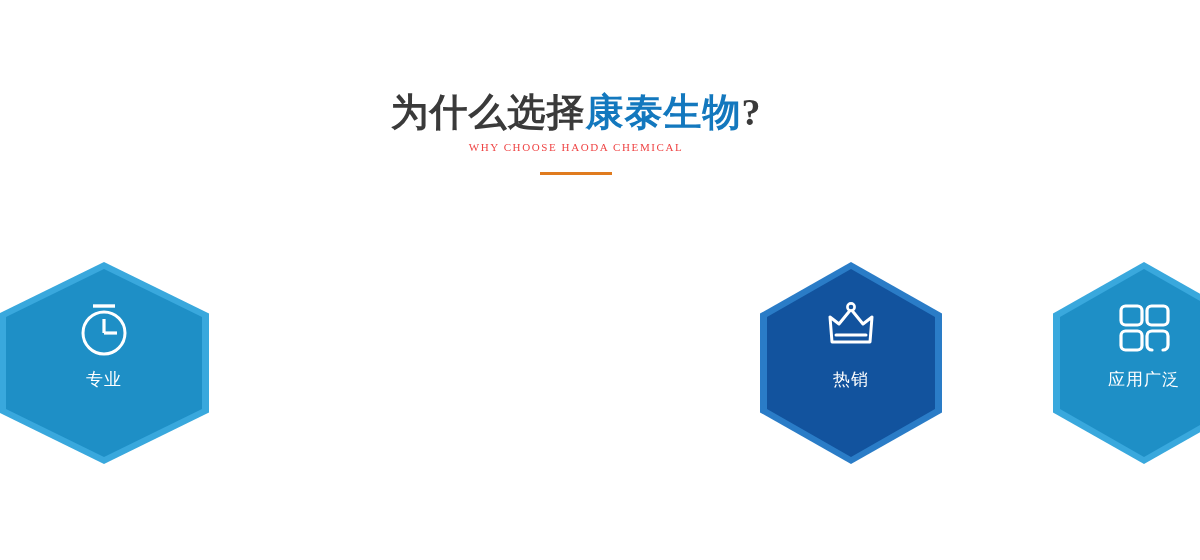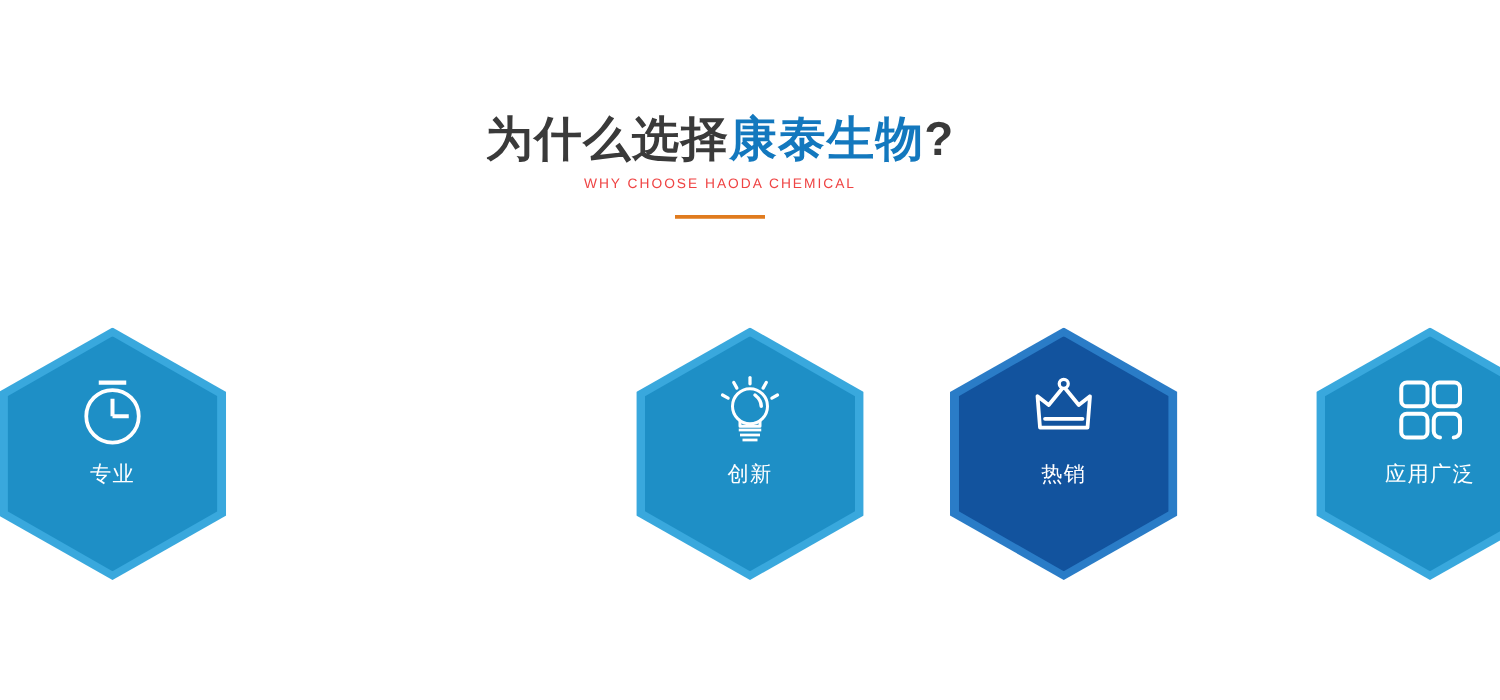--- a/index.html
+++ b/index.html
@@ -20,20 +20,21 @@
     height: 560px;
   }
 
   
   .heading {
     position: absolute;
     top: 88px;
     left: 0;
     width: 1152px;
     text-align: center;
+    font-family: Liberation Serif, serif;
   }
   .heading-title {
     font-size: 38px;
     font-weight: bold;
     color: #3a3a3a;
     line-height: 48px;
     letter-spacing: 1px;
     white-space: nowrap;
   }
   .heading-title .accent {
@@ -60,21 +61,21 @@
     left: 0;
     width: 1200px;
     height: 205px;
   }
   .hex-item {
     position: absolute;
     top: 0;
     width: 182px;
     height: 202px;
   }
-  .hex-item.i0 { left: -1px; }
+  .hex-item.i0 { left: -1px; padding-left: 28px; }
   .hex-item.i1 { left: 256px; }
   .hex-item.i2 { left: 509px; }
   .hex-item.i3 { left: 760px; }
   .hex-item.i4 { left: 1017px; margin-left: 36px; }
 
   .hex-outer {
     position: absolute;
     inset: 0;
     clip-path: polygon(50% 0%, 100% 25.5%, 100% 74.5%, 50% 100%, 0% 74.5%, 0% 25.5%);
   }
@@ -135,41 +136,20 @@
           <circle cx="32" cy="37" r="21" fill="none" stroke="#ffffff" stroke-width="3"></circle>
           <line x1="21" y1="10" x2="43" y2="10" stroke="#ffffff" stroke-width="3.4" stroke-linecap="butt"></line>
           <line x1="32" y1="37" x2="32" y2="23" stroke="#ffffff" stroke-width="3.2" stroke-linecap="butt"></line>
           <line x1="32" y1="37" x2="45" y2="37" stroke="#ffffff" stroke-width="3.2" stroke-linecap="butt"></line>
         </svg>
         <div class="hex-label">专业</div>
       </div>
     </div>
 
 
-    <div class="hex-item i2">
-      <div class="hex-outer" style="background:#39a8dd;">
-        <div class="hex-inner" style="background:#1e8fc6;"></div>
-      </div>
-      <div class="hex-content">
-        <svg class="hex-icon" viewBox="0 0 64 64">
-          <circle cx="32" cy="29" r="14" fill="none" stroke="#ffffff" stroke-width="2.4"></circle>
-          <path d="M24 40 v5 h16 v-5" fill="none" stroke="#ffffff" stroke-width="2.4" stroke-linejoin="round"></path>
-          <line x1="23" y1="48" x2="41" y2="48" stroke="#ffffff" stroke-width="2.2"></line>
-          <line x1="24" y1="52" x2="40" y2="52" stroke="#ffffff" stroke-width="2.2"></line>
-          <line x1="26" y1="56" x2="38" y2="56" stroke="#ffffff" stroke-width="2.2"></line>
-          <line x1="32" y1="6" x2="32" y2="11" stroke="#ffffff" stroke-width="2.6" stroke-linecap="round"></line>
-          <line x1="19" y1="10" x2="21.5" y2="14.5" stroke="#ffffff" stroke-width="2.6" stroke-linecap="round"></line>
-          <line x1="45" y1="10" x2="42.5" y2="14.5" stroke="#ffffff" stroke-width="2.6" stroke-linecap="round"></line>
-          <line x1="10" y1="20" x2="14.5" y2="22.5" stroke="#ffffff" stroke-width="2.6" stroke-linecap="round"></line>
-          <line x1="54" y1="20" x2="49.5" y2="22.5" stroke="#ffffff" stroke-width="2.6" stroke-linecap="round"></line>
-          <path d="M36 20 q5 4 5 9" fill="none" stroke="#ffffff" stroke-width="2.8" stroke-linecap="round"></path>
-        </svg>
-        <div class="hex-label">创新</div>
-      </div>
-    </div>
 
     <div class="hex-item i3">
       <div class="hex-outer" style="background:#2a7cc7;">
         <div class="hex-inner" style="background:#12539e;"></div>
       </div>
       <div class="hex-content">
         <svg class="hex-icon" viewBox="0 0 64 64">
           <circle cx="32" cy="11" r="3.6" fill="none" stroke="#ffffff" stroke-width="2.6"></circle>
           <path d="M30.6 15 L20 28 L11 21 L13 46 L51 46 L53 21 L44 28 L33.4 15" fill="none" stroke="#ffffff" stroke-width="3" stroke-linejoin="round" stroke-linecap="round"></path>
           <line x1="17" y1="39" x2="47" y2="39" stroke="#ffffff" stroke-width="3" stroke-linecap="round"></line>

